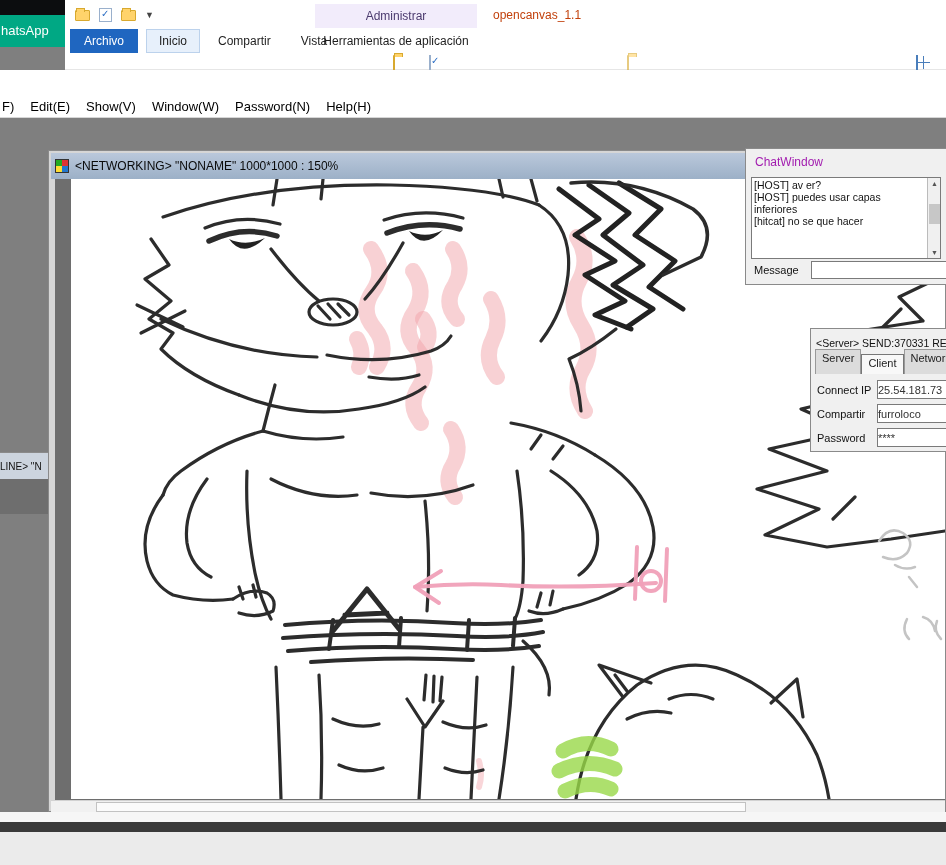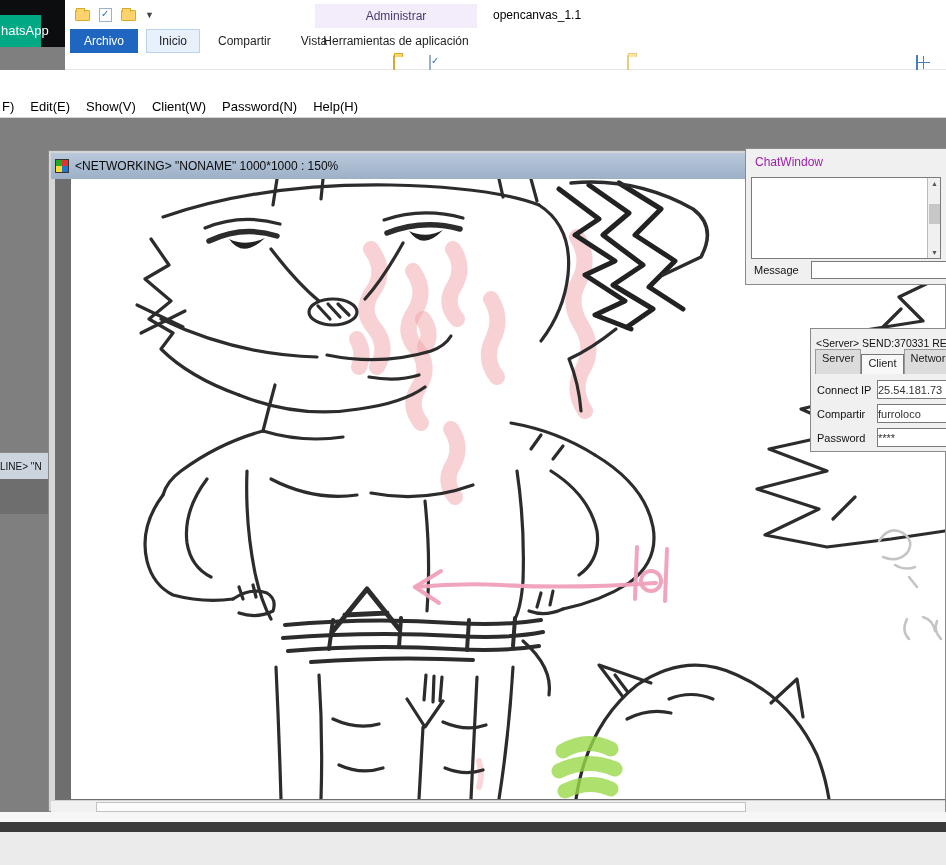--- a/index.html
+++ b/index.html
@@ -2,21 +2,21 @@
 <html><head>
 <meta charset="utf-8">
 <style>
   * { margin:0; padding:0; box-sizing:border-box; }
   html,body { width:946px; height:865px; overflow:hidden; background:#7f7f7f;
               font-family:"Liberation Sans", sans-serif; position:relative; }
   .abs { position:absolute; }
 
   
   #wa-corner { left:0; top:0; width:65px; height:47px; background:#0c0d0f; z-index:3; }
-  #wa-green  { left:0; top:15px; width:41px; height:32px; background:#00a884; }
+  #wa-green  { left:0; top:15px; width:65px; height:32px; background:#00a884; }
   #wa-label  { left:1px; top:8px; color:#fff; font-size:13px; white-space:nowrap; }
 
   
   #explorer { left:65px; top:0; width:881px; height:70px; background:#ffffff; z-index:2;
               border-bottom:1px solid #e6e6e6; }
   #qat { left:10px; top:6px; height:18px; display:flex; align-items:center; gap:9px; }
   .folder-ico { width:15px; height:11px; background:#ffd36b; border:1px solid #d8a92f; border-radius:1px; position:relative; }
   .folder-ico:before { content:""; position:absolute; left:0; top:-3px; width:7px; height:3px;
                        background:#ffd36b; border:1px solid #d8a92f; border-bottom:none; }
   .doc-ico { width:13px; height:14px; background:#fff; border:1px solid #9ab0cc; position:relative; }
@@ -25,21 +25,21 @@
   #ribbon-tabs { left:5px; top:29px; height:24px; display:flex; align-items:stretch; }
   .rtab { font-size:12px; color:#1e1e1e; display:flex; align-items:center; justify-content:center;
           padding:0 12px; white-space:nowrap; }
   .rtab.archivo { background:#1f66c0; color:#fff; padding:0 14px; }
   .rtab.inicio  { background:#e7f0fb; border:1px solid #bcd2ec; margin-left:8px; }
   .rtab.plain   { margin-left:6px; }
   #admin-tab { left:250px; top:4px; width:162px; height:24px; background:#f2ecfb;
                color:#4b3a6e; font-size:12px; display:flex; align-items:center; justify-content:center; }
   #tools-tab { left:252px; top:29px; width:158px; height:24px; font-size:12px; color:#1e1e1e;
                display:flex; align-items:center; justify-content:center; white-space:nowrap; }
-  #explorer-title { left:428px; top:8px; font-size:12px; color:#000000; white-space:nowrap; }
+  #explorer-title { left:428px; top:8px; font-size:12px; color:#c2410c; white-space:nowrap; }
   .row2-ico { top:56px; }
   .grid-ico { width:15px; height:15px; border:1px solid #4a7ebb; position:relative; background:#eaf2fb; }
   .grid-ico:before { content:""; position:absolute; left:6px; top:0; width:1px; height:13px; background:#4a7ebb; }
   .grid-ico:after  { content:""; position:absolute; left:0; top:6px; width:13px; height:1px; background:#4a7ebb; }
 
   
   #oc-app { left:0; top:70px; width:946px; height:795px; background:#ffffff; z-index:4; }
   #oc-titlebar { left:0; top:0; width:946px; height:26px; background:#fff; }
   #oc-title { left:3px; top:5px; font-size:13px; color:#000; white-space:nowrap; }
   #oc-menubar { left:0; top:26px; width:946px; height:22px; background:#fff;
@@ -134,21 +134,21 @@
   <div id="wa-green" class="abs">
     <div id="wa-label" class="abs">hatsApp</div>
   </div>
 </div>
 
 <div id="oc-app" class="abs">
   <div id="oc-menubar" class="abs">
     <span class="menu-item">F)</span>
     <span class="menu-item">Edit(E)</span>
     <span class="menu-item">Show(V)</span>
-    <span class="menu-item">Client(W)</span>
+    <span class="menu-item">Window(W)</span>
     <span class="menu-item">Password(N)</span>
     <span class="menu-item">Help(H)</span>
   </div>
   <div id="oc-workspace" class="abs"></div>
   <div id="strip-white" class="abs"></div>
   <div id="strip-dark" class="abs"></div>
   <div id="strip-task" class="abs"></div>
 </div>
 
 <div id="canvas-win" class="abs">
@@ -262,20 +262,25 @@
 </div>
 
 <div id="frag-win" class="abs">
   <div id="frag-title" class="abs">LINE&gt; "N</div>
   <div id="frag-body" class="abs"></div>
 </div>
 
 <div id="chat-win" class="abs">
   <div id="chat-title" class="abs">ChatWindow</div>
   <div id="chat-log" class="abs">
+    <div id="chat-msgs" class="abs">
+      <div>[HOST] av er?</div>
+      <div>[HOST] puedes usar capas inferiores</div>
+      <div>[hitcat] no se que hacer</div>
+    </div>
     <div id="chat-scroll" class="abs">
       <div class="sc-arrow">▲</div>
       <div id="chat-thumb" class="abs"></div>
       <div class="sc-arrow abs" style="bottom:0">▼</div>
     </div>
   </div>
   <div id="msg-label" class="abs">Message</div>
   <input id="msg-input" class="abs" type="text" value="" style="">
 </div>
 

